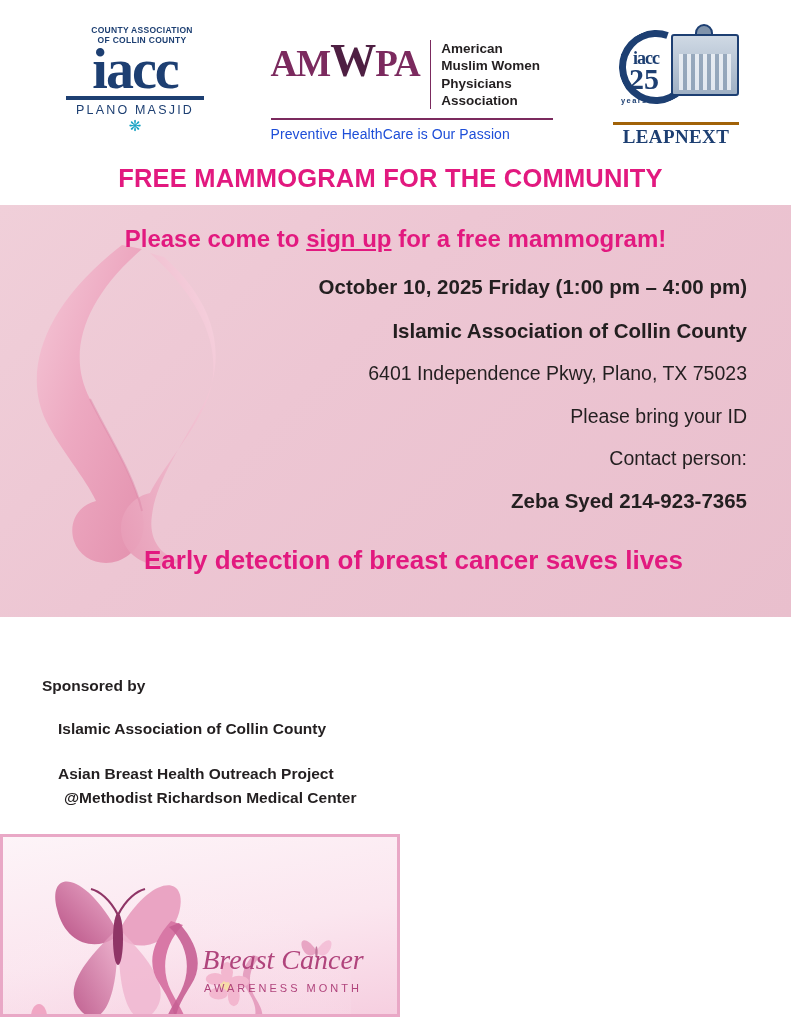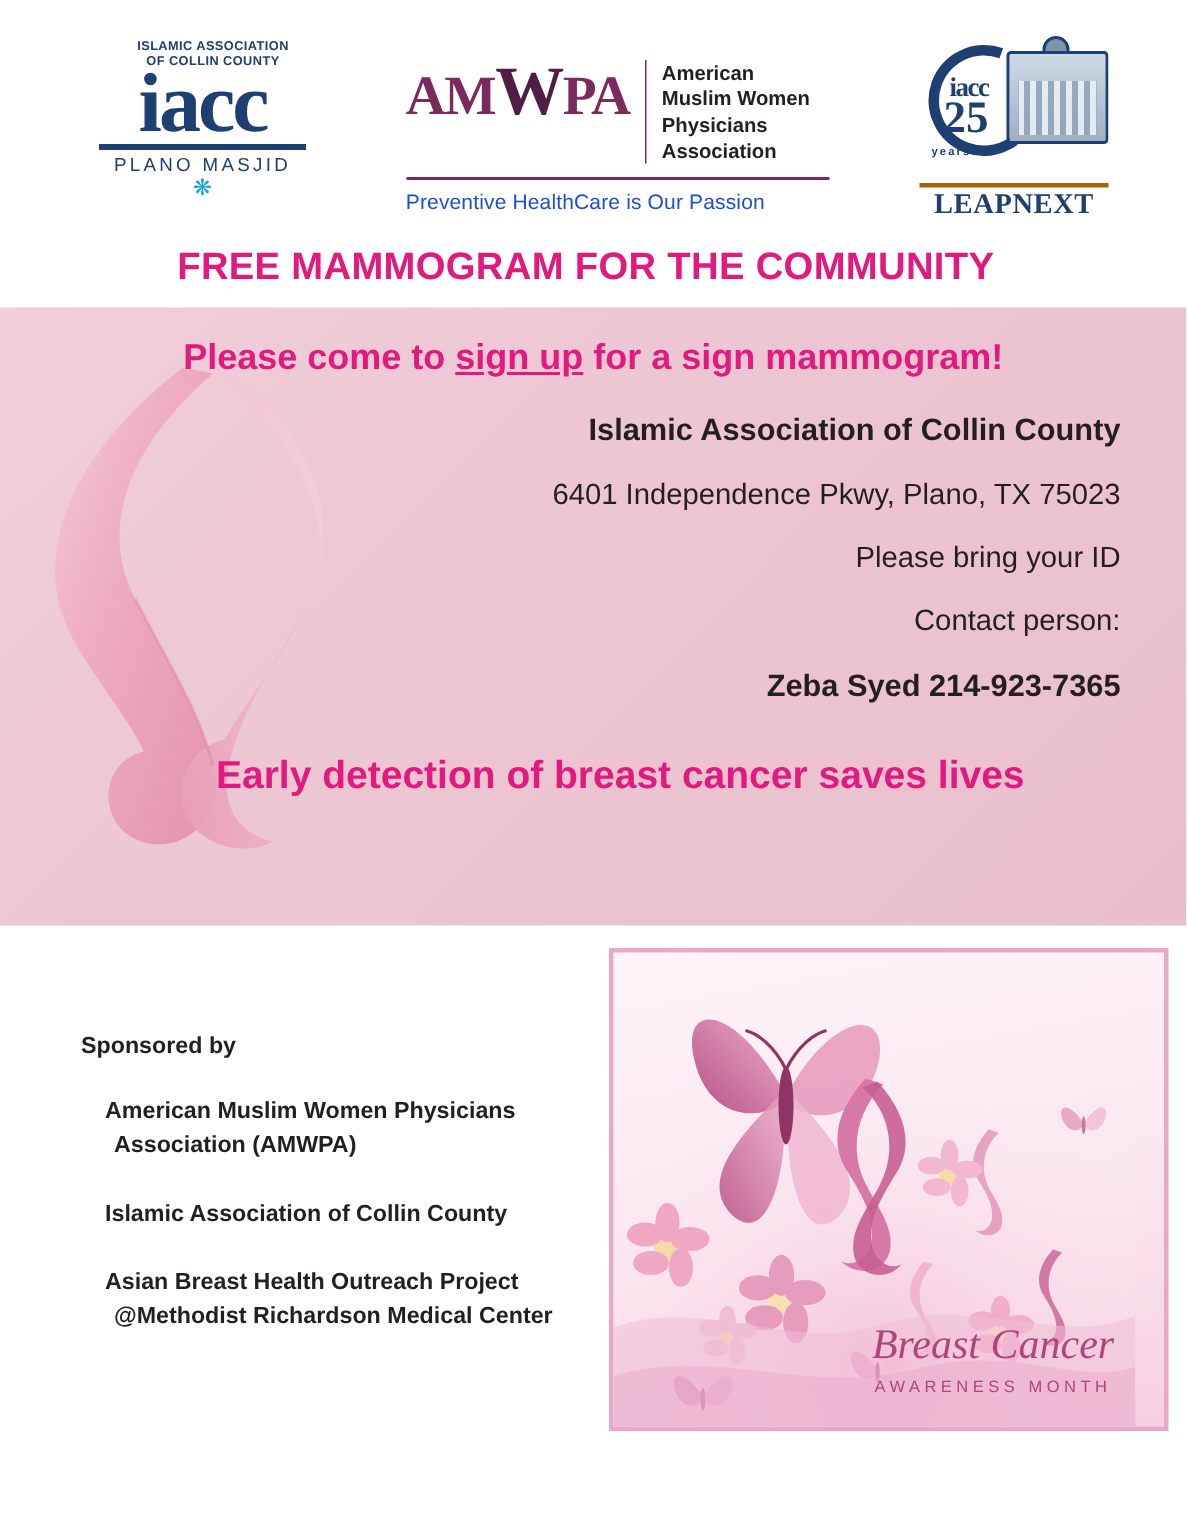--- a/index.html
+++ b/index.html
@@ -266,22 +266,23 @@
     color: #e2197f;
     font-size: 26px;
     font-weight: bold;
     padding-top: 12px;
     padding-left: 36px;
   }
 
   
   .bottom {
     display: flex;
-    padding: 12px;
+    padding: 0;
     height: 400px;
+    flex-direction: column;
   }
   .sponsors {
     width: 420px;
     padding: 60px 0 0 42px;
     font-size: 15.5px;
     font-weight: bold;
     color: #231f20;
   }
   .sponsors .sp-title { margin-bottom: 22px; }
   .sponsors .sp-item {
@@ -323,21 +324,21 @@
     width: 196px;
   }
 </style>
 </head>
 <body>
 
 <div class="logo-row">
 
   <div class="iacc-logo">
     <div class="iacc-top">
-      <div>ISLAMIC ASSOCIATION</div>
+      <div>COUNTY ASSOCIATION</div>
       <div>OF COLLIN COUNTY</div>
     </div>
     <div class="iacc-mark"><span>iacc</span></div>
     <div class="iacc-rule"></div>
     <div class="iacc-sub">PLANO MASJID</div>
     <div class="iacc-flower">❋</div>
   </div>
 
   <div class="amwpa-logo">
     <div class="amwpa-main">
@@ -392,43 +393,40 @@
                C 8 128, 30 62, 108 2 Z" fill="url(#rg)"></path>
       <path d="M150 14 C 206 64, 214 120, 186 168 C 164 208, 142 240, 138 272
                C 134 298, 148 314, 168 318 C 150 328, 120 322, 110 300
                C 100 276, 116 254, 136 250 C 148 226, 176 194, 190 164
                C 212 118, 196 64, 136 10 Z" fill="url(#rg2)" opacity="0.95"></path>
       <path d="M76 156 C 96 196, 120 232, 128 268" fill="none" stroke="#dc86a7" stroke-width="2" opacity=".45"></path>
     </svg>
   </div>
 
   <div class="subhead">
-    <span>Please come to </span><u>sign up</u><span> for a sign mammogram!</span>
+    <span>Please come to </span><u>sign up</u><span> for a free mammogram!</span>
   </div>
 
   <div class="info-lines">
+    <div class="l l1">October 10, 2025 Friday (1:00 pm – 4:00 pm)</div>
     <div class="l l2">Islamic Association of Collin County</div>
     <div class="l l3">6401 Independence Pkwy, Plano, TX 75023</div>
     <div class="l l4">Please bring your ID</div>
     <div class="l l5">Contact person:</div>
     <div class="l l6">Zeba Syed 214-923-7365</div>
   </div>
 
   <div class="tagline">Early detection of breast cancer saves lives</div>
 </div>
 
 <div class="bottom">
 
   <div class="sponsors">
     <div class="sp-title">Sponsored by</div>
 
-    <div class="sp-item">
-      <span>American Muslim Women Physicians</span>
-      <span class="ind">Association (AMWPA)</span>
-    </div>
 
     <div class="sp-item">
       <span>Islamic Association of Collin County</span>
     </div>
 
     <div class="sp-item">
       <span>Asian Breast Health Outreach Project</span>
       <span class="ind">@Methodist Richardson Medical Center</span>
     </div>
   </div>

